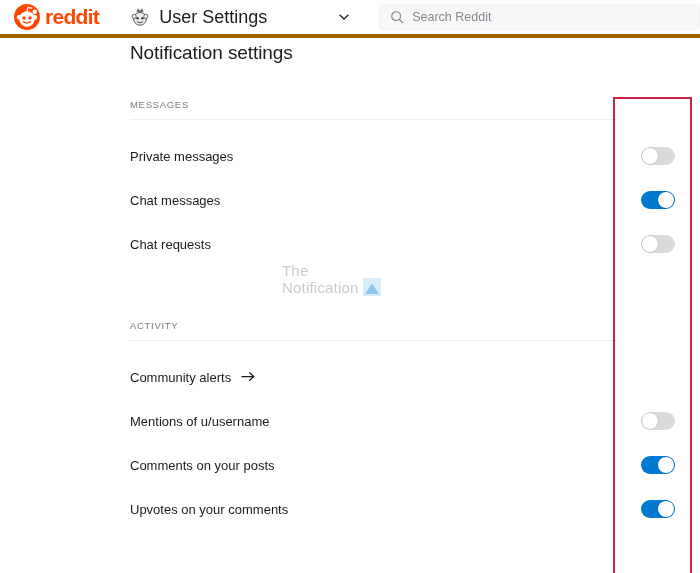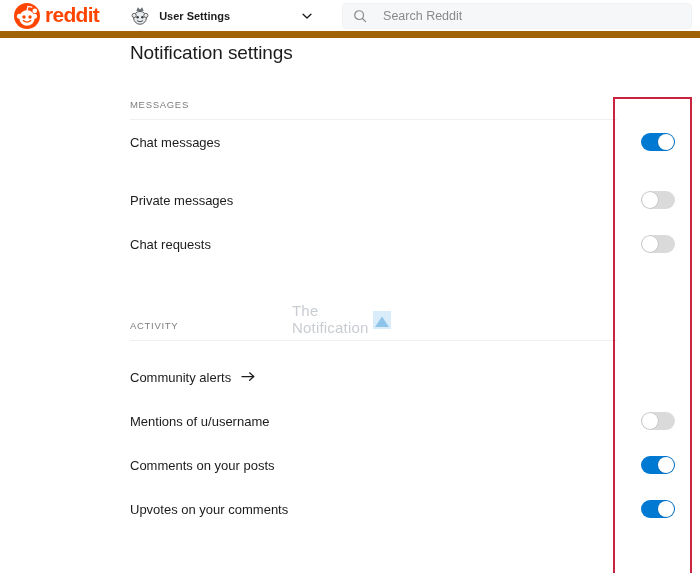--- a/index.html
+++ b/index.html
@@ -13,21 +13,21 @@
     background: #ffffff;
     color: #1c1c1c;
     position: relative;
   }
 
   
   .header {
     height: 38px;
     width: 100%;
     background: #ffffff;
-    border-bottom: 7px solid #a16207;
+    border-bottom: 4px solid #a16207;
     display: flex;
     align-items: center;
     padding: 0 0 0 14px;
     position: relative;
     z-index: 5;
   }
   .logo {
     display: flex;
     align-items: center;
     gap: 5px;
@@ -50,43 +50,43 @@
     margin-left: 24px;
     gap: 8px;
     height: 30px;
     padding: 0 6px;
     border-radius: 4px;
     cursor: pointer;
     flex: 0 0 auto;
   }
   .avatar-icon { width: 22px; height: 22px; display: block; }
   .user-settings-label {
-    font-size: 11px;
-    font-weight: 700;
+    font-size: 18px;
+    font-weight: 400;
     color: #1c1c1c;
     white-space: nowrap;
   }
   .chevron {
     margin-left: 64px;
     width: 14px;
     height: 14px;
     flex: 0 0 auto;
     cursor: pointer;
   }
 
   .searchbar {
     margin-left: 28px;
     flex: 1 1 auto;
     height: 26px;
     background: #f6f7f8;
     border: 1px solid #f1f2f3;
     border-radius: 4px;
     display: flex;
     align-items: center;
-    gap: 16px;
+    gap: 8px;
     padding: 0 10px;
     max-width: 350px;
     cursor: text;
   }
   .search-icon { width: 14px; height: 14px; flex: 0 0 auto; }
   .search-input {
     border: none;
     outline: none;
     background: transparent;
     font-family: "Liberation Sans", sans-serif;
@@ -162,28 +162,27 @@
     background: #ffffff;
     box-shadow: 0 0 0 0.6px rgba(0,0,0,0.17);
     transition: left .15s;
   }
   .toggle.on .knob { left: 17px; }
   .toggle-placeholder { width: 34px; height: 18px; flex: 0 0 auto; }
 
   
   .watermark {
     position: absolute;
-    left: 292px;
+    left: 282px;
     top: 262px;
     display: flex;
-    align-items: center;
+    align-items: flex-end;
     pointer-events: none;
     user-select: none;
     z-index: 2;
-    margin-top: 40px;
   }
   .watermark-text {
     font-size: 15px;
     line-height: 17px;
     color: #c9cdd1;
     font-family: "Liberation Sans", sans-serif;
     letter-spacing: 0.2px;
   }
   .watermark-mark { width: 18px; height: 18px; margin-left: 4px; margin-top: 2px; }
 
@@ -252,30 +251,30 @@
     <input class="search-input" type="text" placeholder="Search Reddit" style="">
   </div>
 </div>
 
 <div class="content">
 
   <div class="page-title">Notification settings</div>
 
   <div class="section-header section-messages">MESSAGES</div>
 
-  <div class="row">
-    <span class="row-label">Chat messages</span>
-    <span class="toggle on">
-        <span class="knob"></span>
-      </span>
-  </div>
-
   <div class="row row-messages-first">
     <span class="row-label">Private messages</span>
     <span class="toggle">
+        <span class="knob"></span>
+      </span>
+  </div>
+
+  <div class="row">
+    <span class="row-label">Chat messages</span>
+    <span class="toggle on">
         <span class="knob"></span>
       </span>
   </div>
 
   <div class="row">
     <span class="row-label">Chat requests</span>
     <span class="toggle">
         <span class="knob"></span>
       </span>
   </div>

